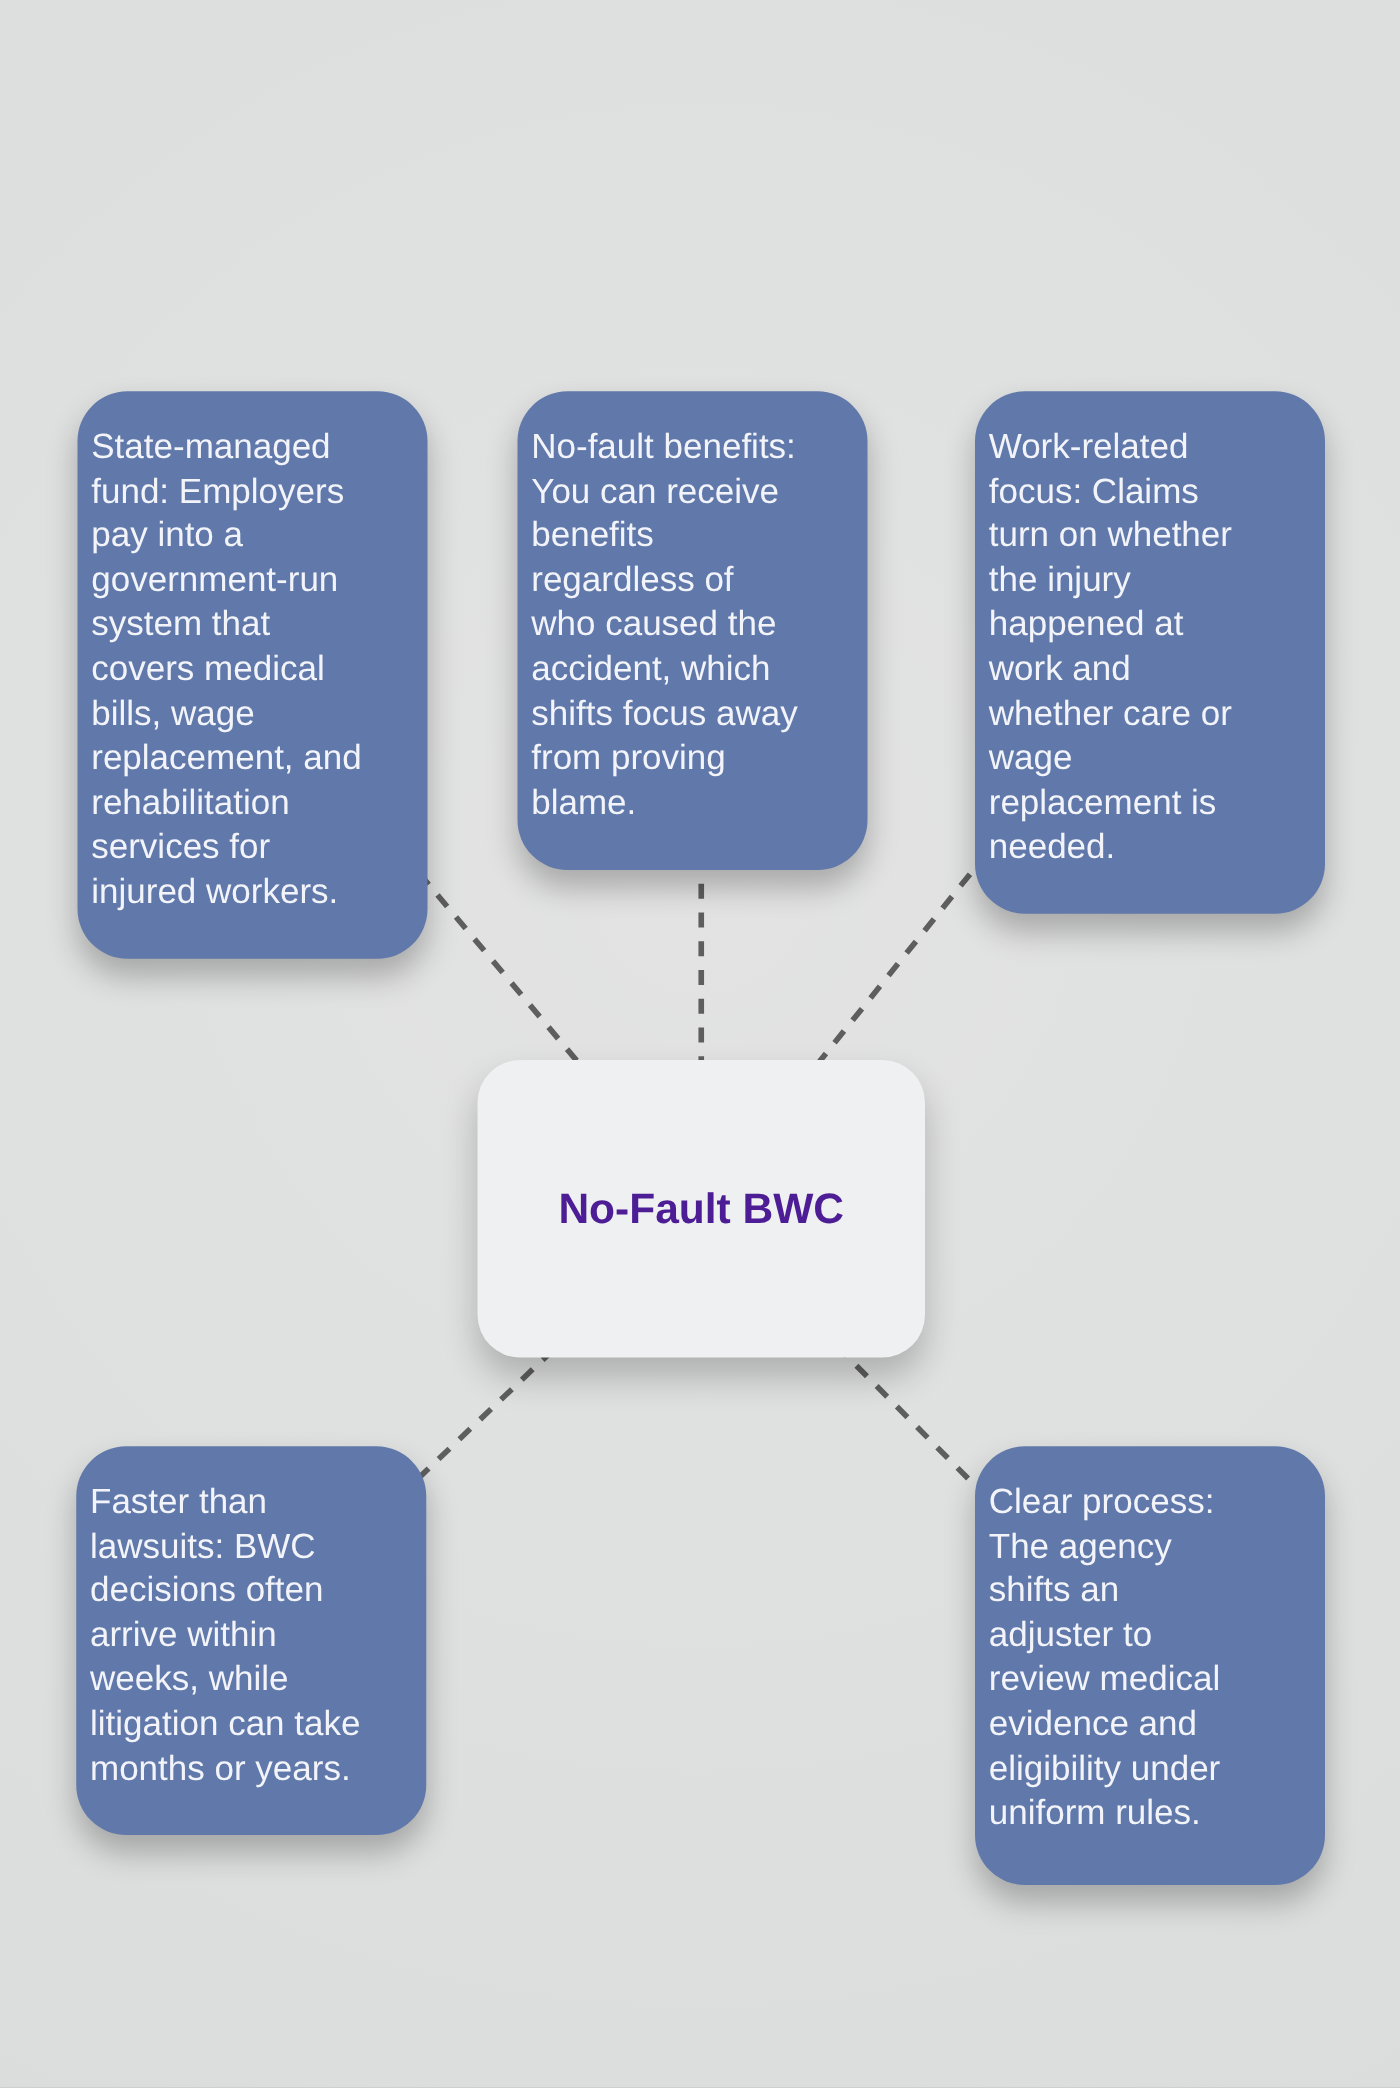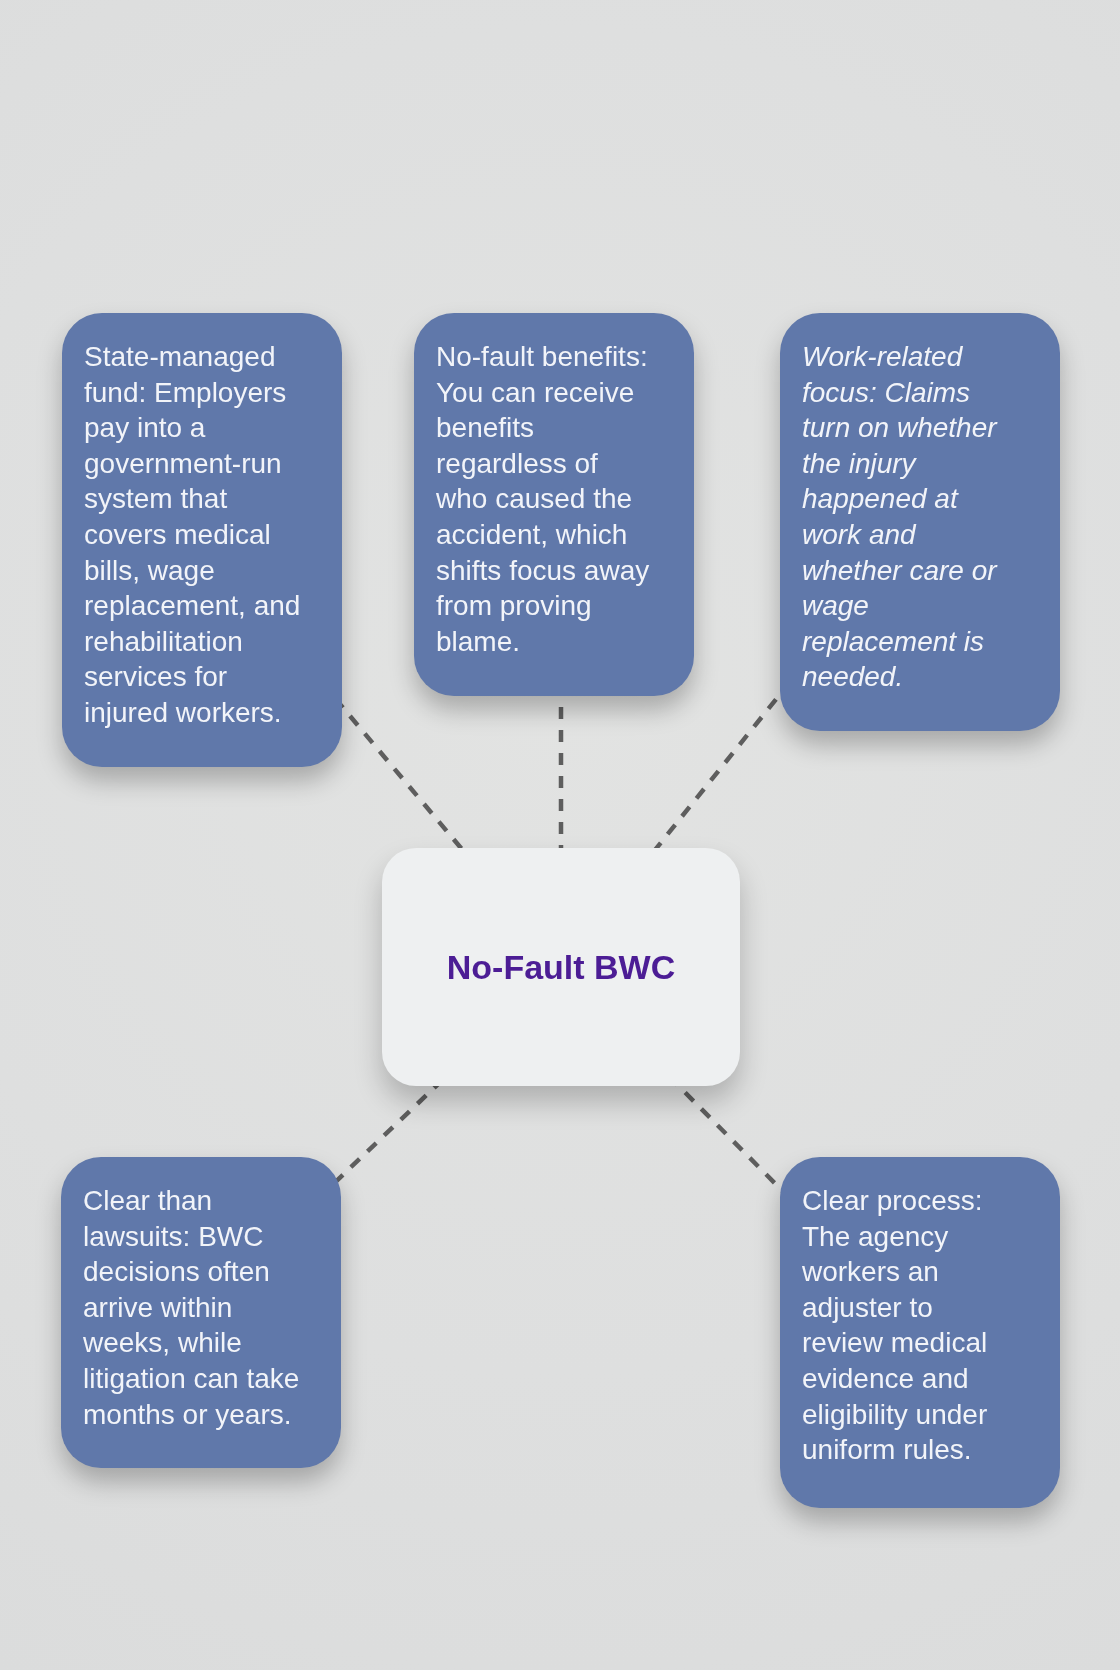--- a/index.html
+++ b/index.html
@@ -49,33 +49,33 @@
     stroke-width: 4.5;
     stroke-dasharray: 12 11;
   }
   .card {
     position: absolute;
     width: 280px;
     background: #6078aa;
     border-radius: 40px;
     box-shadow: 0 14px 24px rgba(0,0,0,0.25);
     box-sizing: border-box;
-    padding: 26px 22px;
+    padding: 26px 11px;
     z-index: 2;
   }
   .card-text {
     margin: 0;
     color: #f2f4f9;
     font-size: 28px;
     line-height: 35.6px;
     white-space: pre-line;
   }
   .card1 { left: 62px;  top: 313px;  height: 454px; }
   .card2 { left: 414px; top: 313px;  height: 383px; }
-  .card3 { left: 780px; top: 313px;  height: 418px; font-style: italic; }
+  .card3 { left: 780px; top: 313px;  height: 418px; }
   .card4 { left: 61px;  top: 1157px; height: 311px; }
   .card5 { left: 780px; top: 1157px; height: 351px; }
   .center-node {
     position: absolute;
     left: 382px;
     top: 848px;
     width: 358px;
     height: 238px;
     background: #eef0f1;
     border-radius: 34px;
@@ -139,33 +139,33 @@
 the injury
 happened at
 work and
 whether care or
 wage
 replacement is
 needed.</p>
   </div>
 
   <div class="card card4">
-    <p class="card-text">Clear than
+    <p class="card-text">Faster than
 lawsuits: BWC
 decisions often
 arrive within
 weeks, while
 litigation can take
 months or years.</p>
   </div>
 
   <div class="card card5">
     <p class="card-text">Clear process:
 The agency
-workers an
+shifts an
 adjuster to
 review medical
 evidence and
 eligibility under
 uniform rules.</p>
   </div>
 
   <div class="center-node">
     <div class="center-label">No-Fault BWC</div>
   </div>

